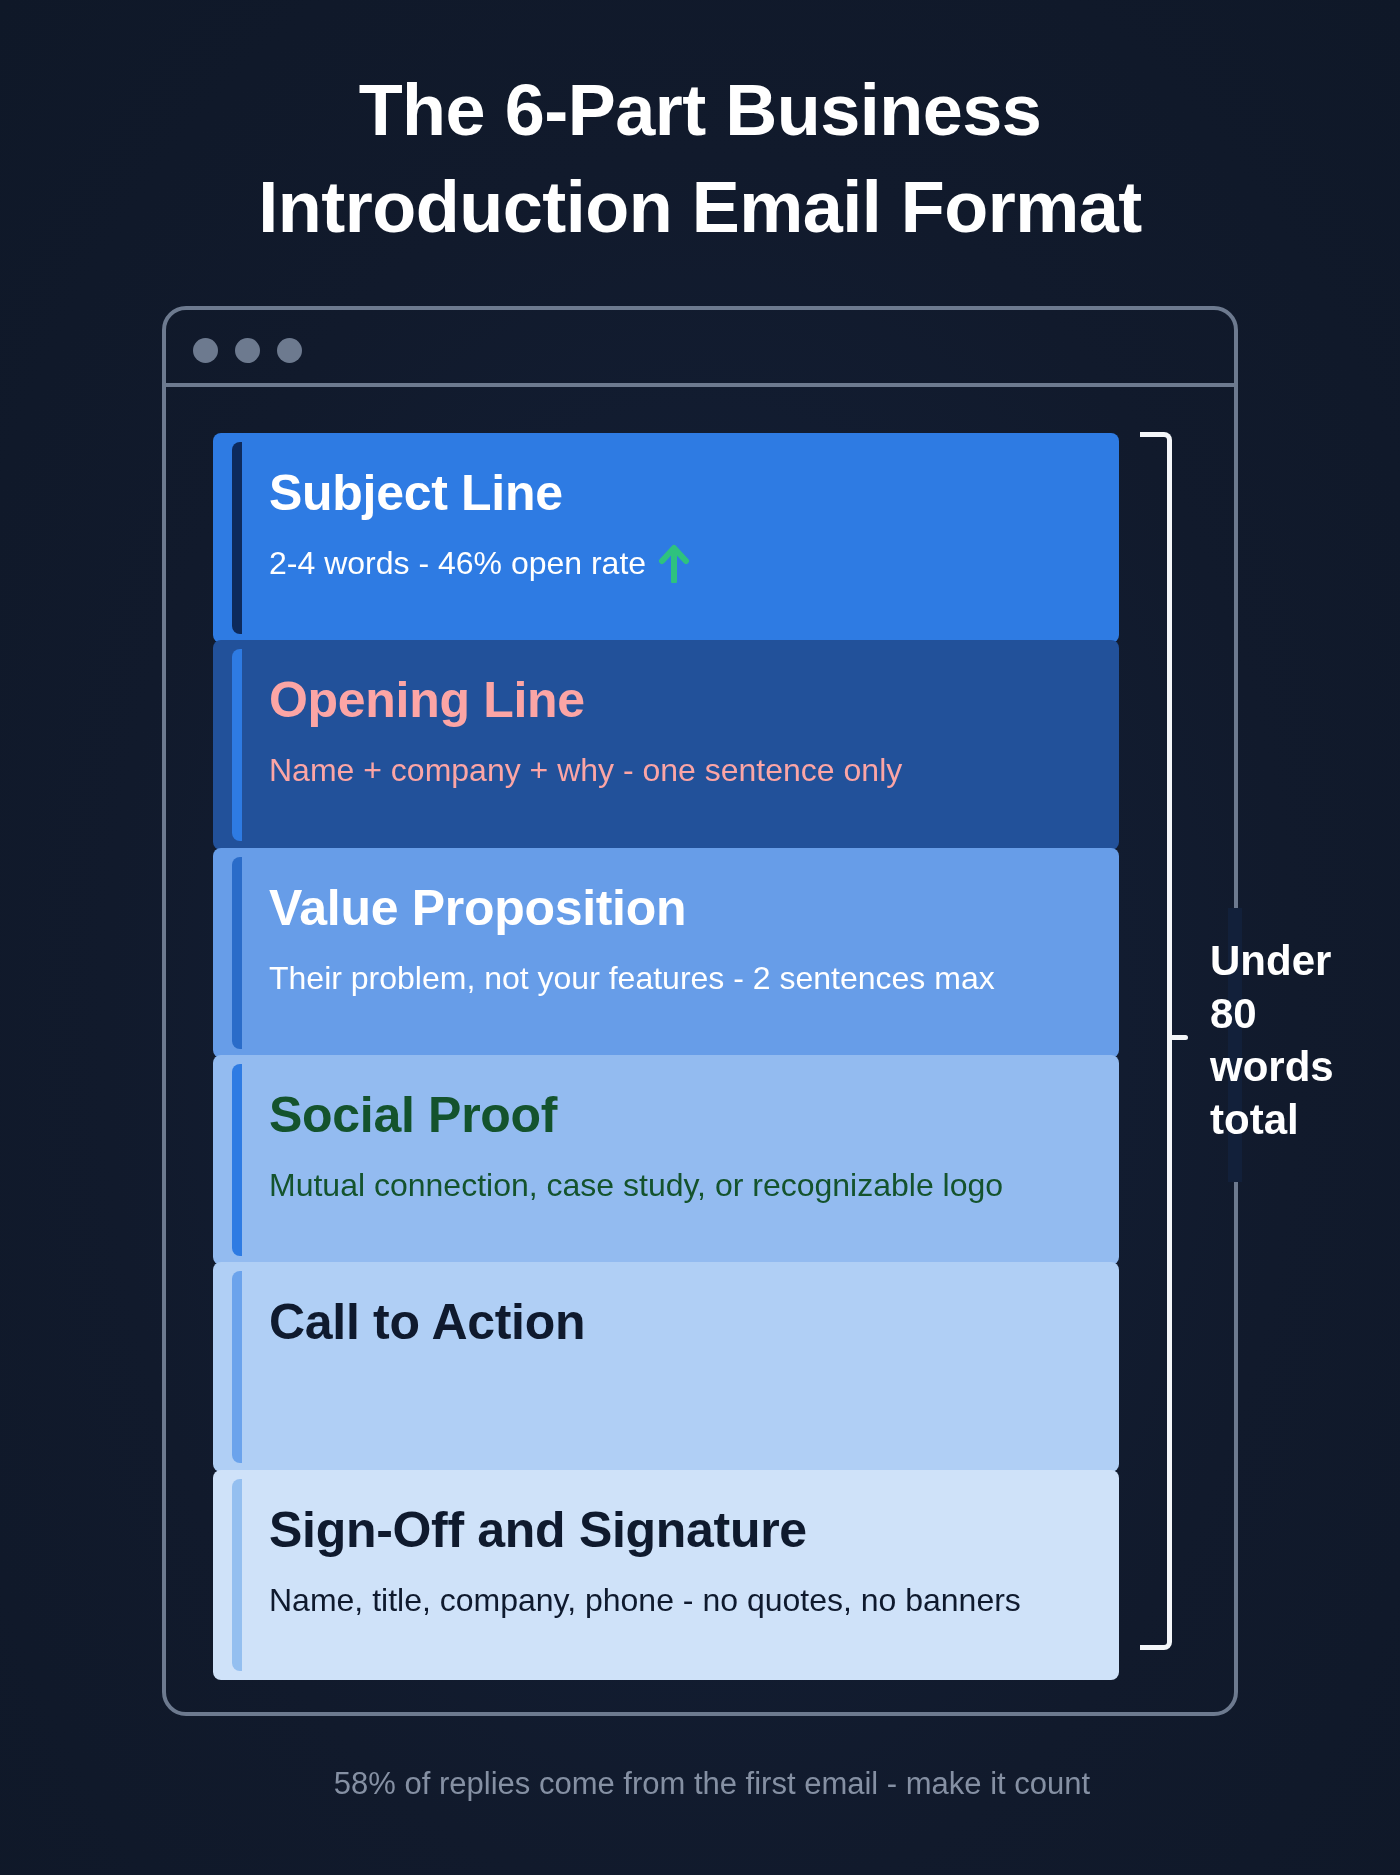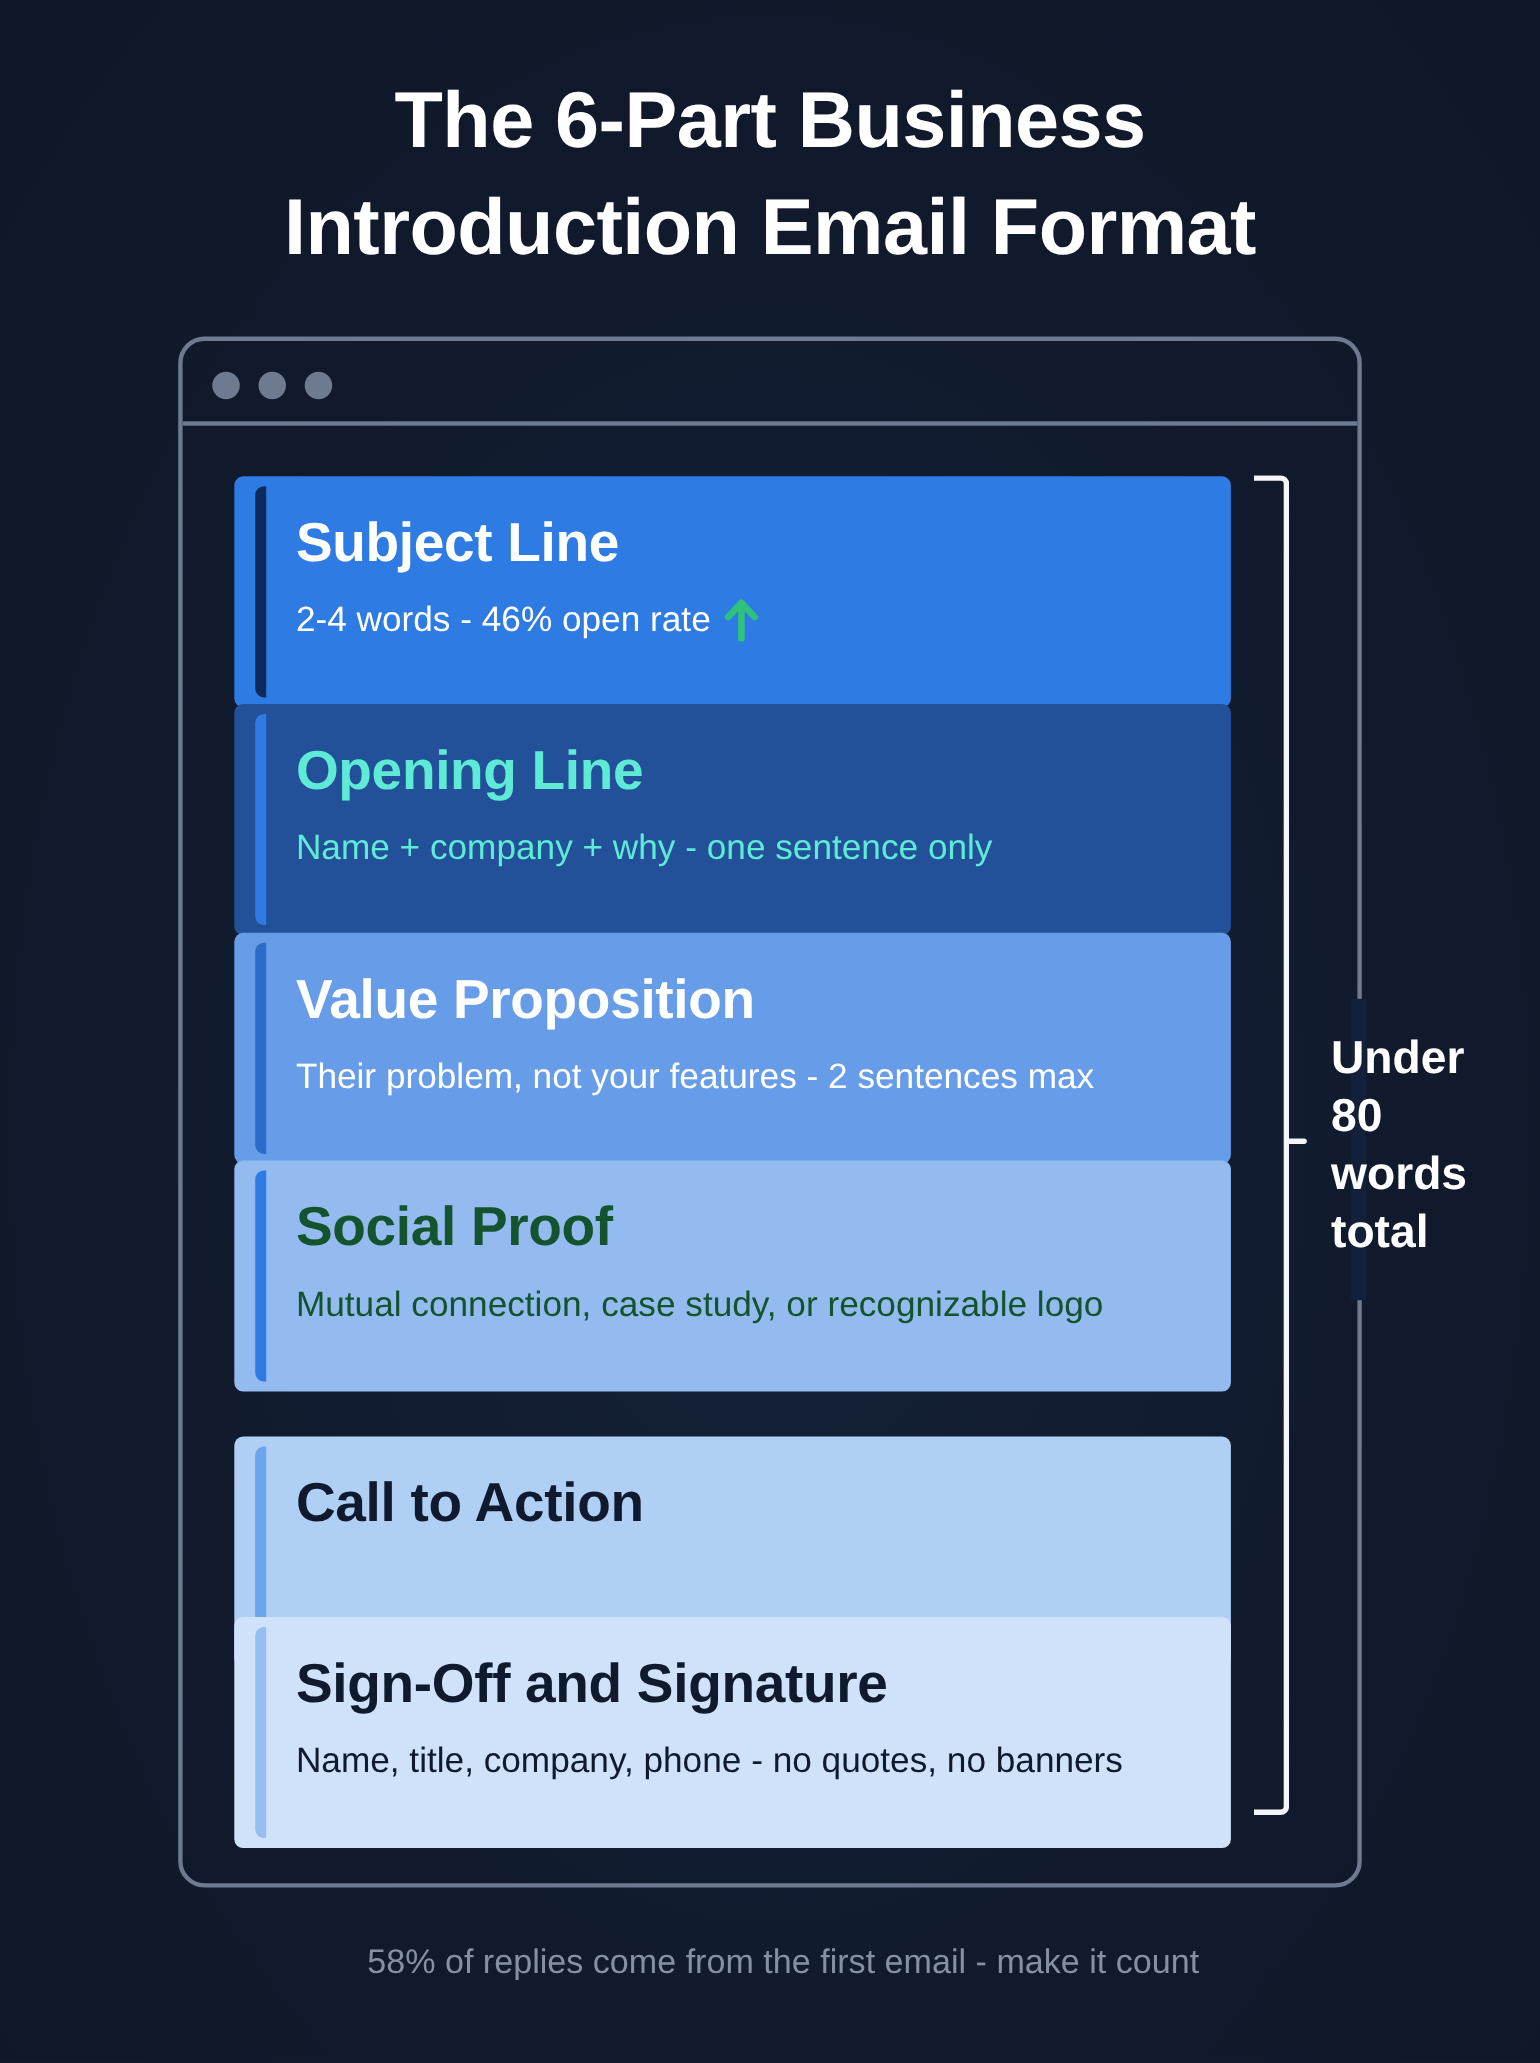--- a/index.html
+++ b/index.html
@@ -112,21 +112,21 @@
       <span class="accent" style="background: rgb(13, 42, 92);"></span>
       <div class="card-title">Subject Line</div>
       <div class="card-sub">
         <span>2-4 words - 46% open rate</span>
         <svg class="arrow-up" viewBox="0 0 32 40">
           <path d="M16 38 V6 M4 18 L16 5 L28 18" fill="none" stroke="#2ec27e" stroke-width="6" stroke-linecap="round" stroke-linejoin="round"></path>
         </svg>
       </div>
     </div>
 
-    <div class="card" style="top: 640px; background: rgb(34, 81, 154); color: #5eead4;">
+    <div class="card" style="top: 640px; background: rgb(34, 81, 154); color: #fca5a5;">
       <span class="accent" style="background: rgb(46, 123, 227);"></span>
       <div class="card-title">Opening Line</div>
       <div class="card-sub">
         <span>Name + company + why - one sentence only</span>
       </div>
     </div>
 
     <div class="card" style="top: 848px; background: rgb(103, 157, 232); color: rgb(255, 255, 255);">
       <span class="accent" style="background: rgb(42, 108, 201);"></span>
       <div class="card-title">Value Proposition</div>
@@ -136,21 +136,21 @@
     </div>
 
     <div class="card" style="top: 1055px; background: rgb(147, 187, 240); color: #14532d; text-decoration: underline;">
       <span class="accent" style="background: rgb(46, 123, 227);"></span>
       <div class="card-title">Social Proof</div>
       <div class="card-sub">
         <span>Mutual connection, case study, or recognizable logo</span>
       </div>
     </div>
 
-    <div class="card" style="top: 1306px; background: rgb(176, 207, 245); color: rgb(15, 26, 46);">
+    <div class="card" style="top: 1262px; background: rgb(176, 207, 245); color: rgb(15, 26, 46);">
       <span class="accent" style="background: rgb(107, 163, 236);"></span>
       <div class="card-title">Call to Action</div>
     </div>
 
     <div class="card" style="top: 1470px; background: rgb(207, 226, 249); color: rgb(15, 26, 46);">
       <span class="accent" style="background: rgb(148, 191, 240);"></span>
       <div class="card-title">Sign-Off and Signature</div>
       <div class="card-sub">
         <span>Name, title, company, phone - no quotes, no banners</span>
       </div>

